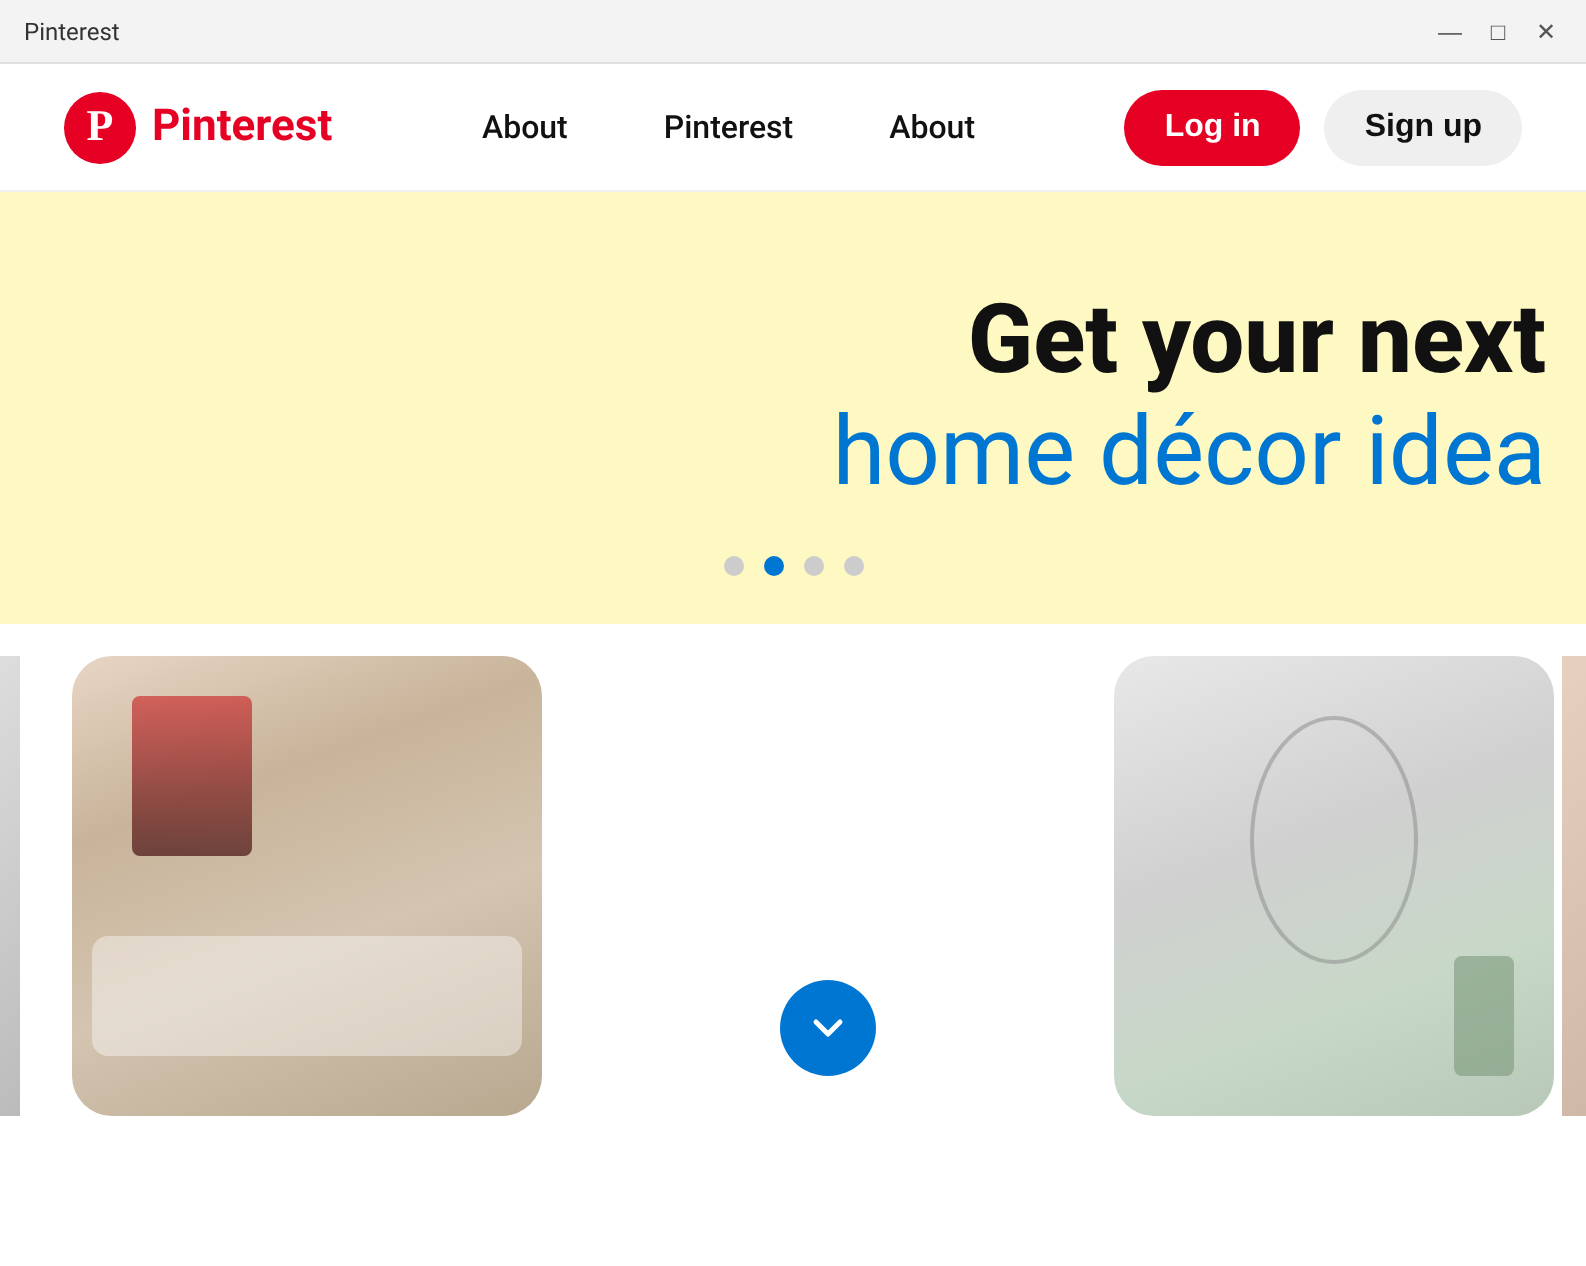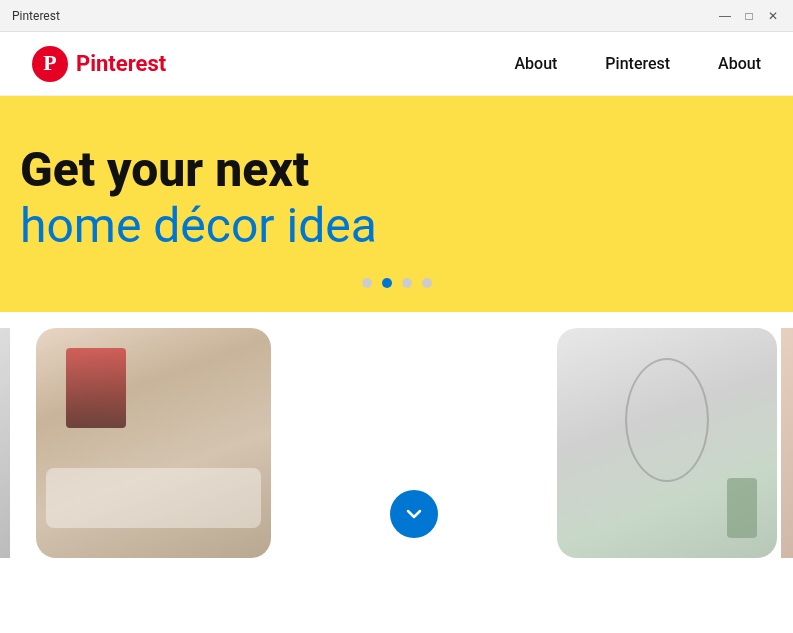--- a/index.html
+++ b/index.html
@@ -116,22 +116,22 @@
       border: none;
       border-radius: 24px;
       padding: 10px 20px;
       font-size: 16px;
       font-weight: 700;
       cursor: pointer;
     }
 
     
     .hero {
-      background: #fde047;
-      text-align: left;
+      background: #fef9c3;
+      text-align: right;
       padding: 48px 20px 24px;
     }
 
     .hero-title-line1 {
       font-size: 48px;
       font-weight: 800;
       color: #111;
       line-height: 1.1;
     }
 
@@ -312,20 +312,24 @@
       <circle cx="18" cy="18" r="18" fill="#e60023"></circle>
       <text x="18" y="24" text-anchor="middle" font-size="22" font-weight="bold" fill="white" font-family="serif">P</text>
     </svg>
     <span class="logo-text">Pinterest</span>
   </div>
   <div class="nav-links">
     <a class="nav-link">About</a>
     <a class="nav-link">Pinterest</a>
     <a class="nav-link">About</a>
   </div>
+  <div class="nav-buttons">
+    <button class="btn-login">Log in</button>
+    <button class="btn-signup">Sign up</button>
+  </div>
 </nav>
 
 <div class="hero">
   <div class="hero-title-line1">Get your next</div>
   <div class="hero-title-line2">home décor idea</div>
   <div class="dots">
     <div class="dot"></div>
     <div class="dot active"></div>
     <div class="dot"></div>
     <div class="dot"></div>

